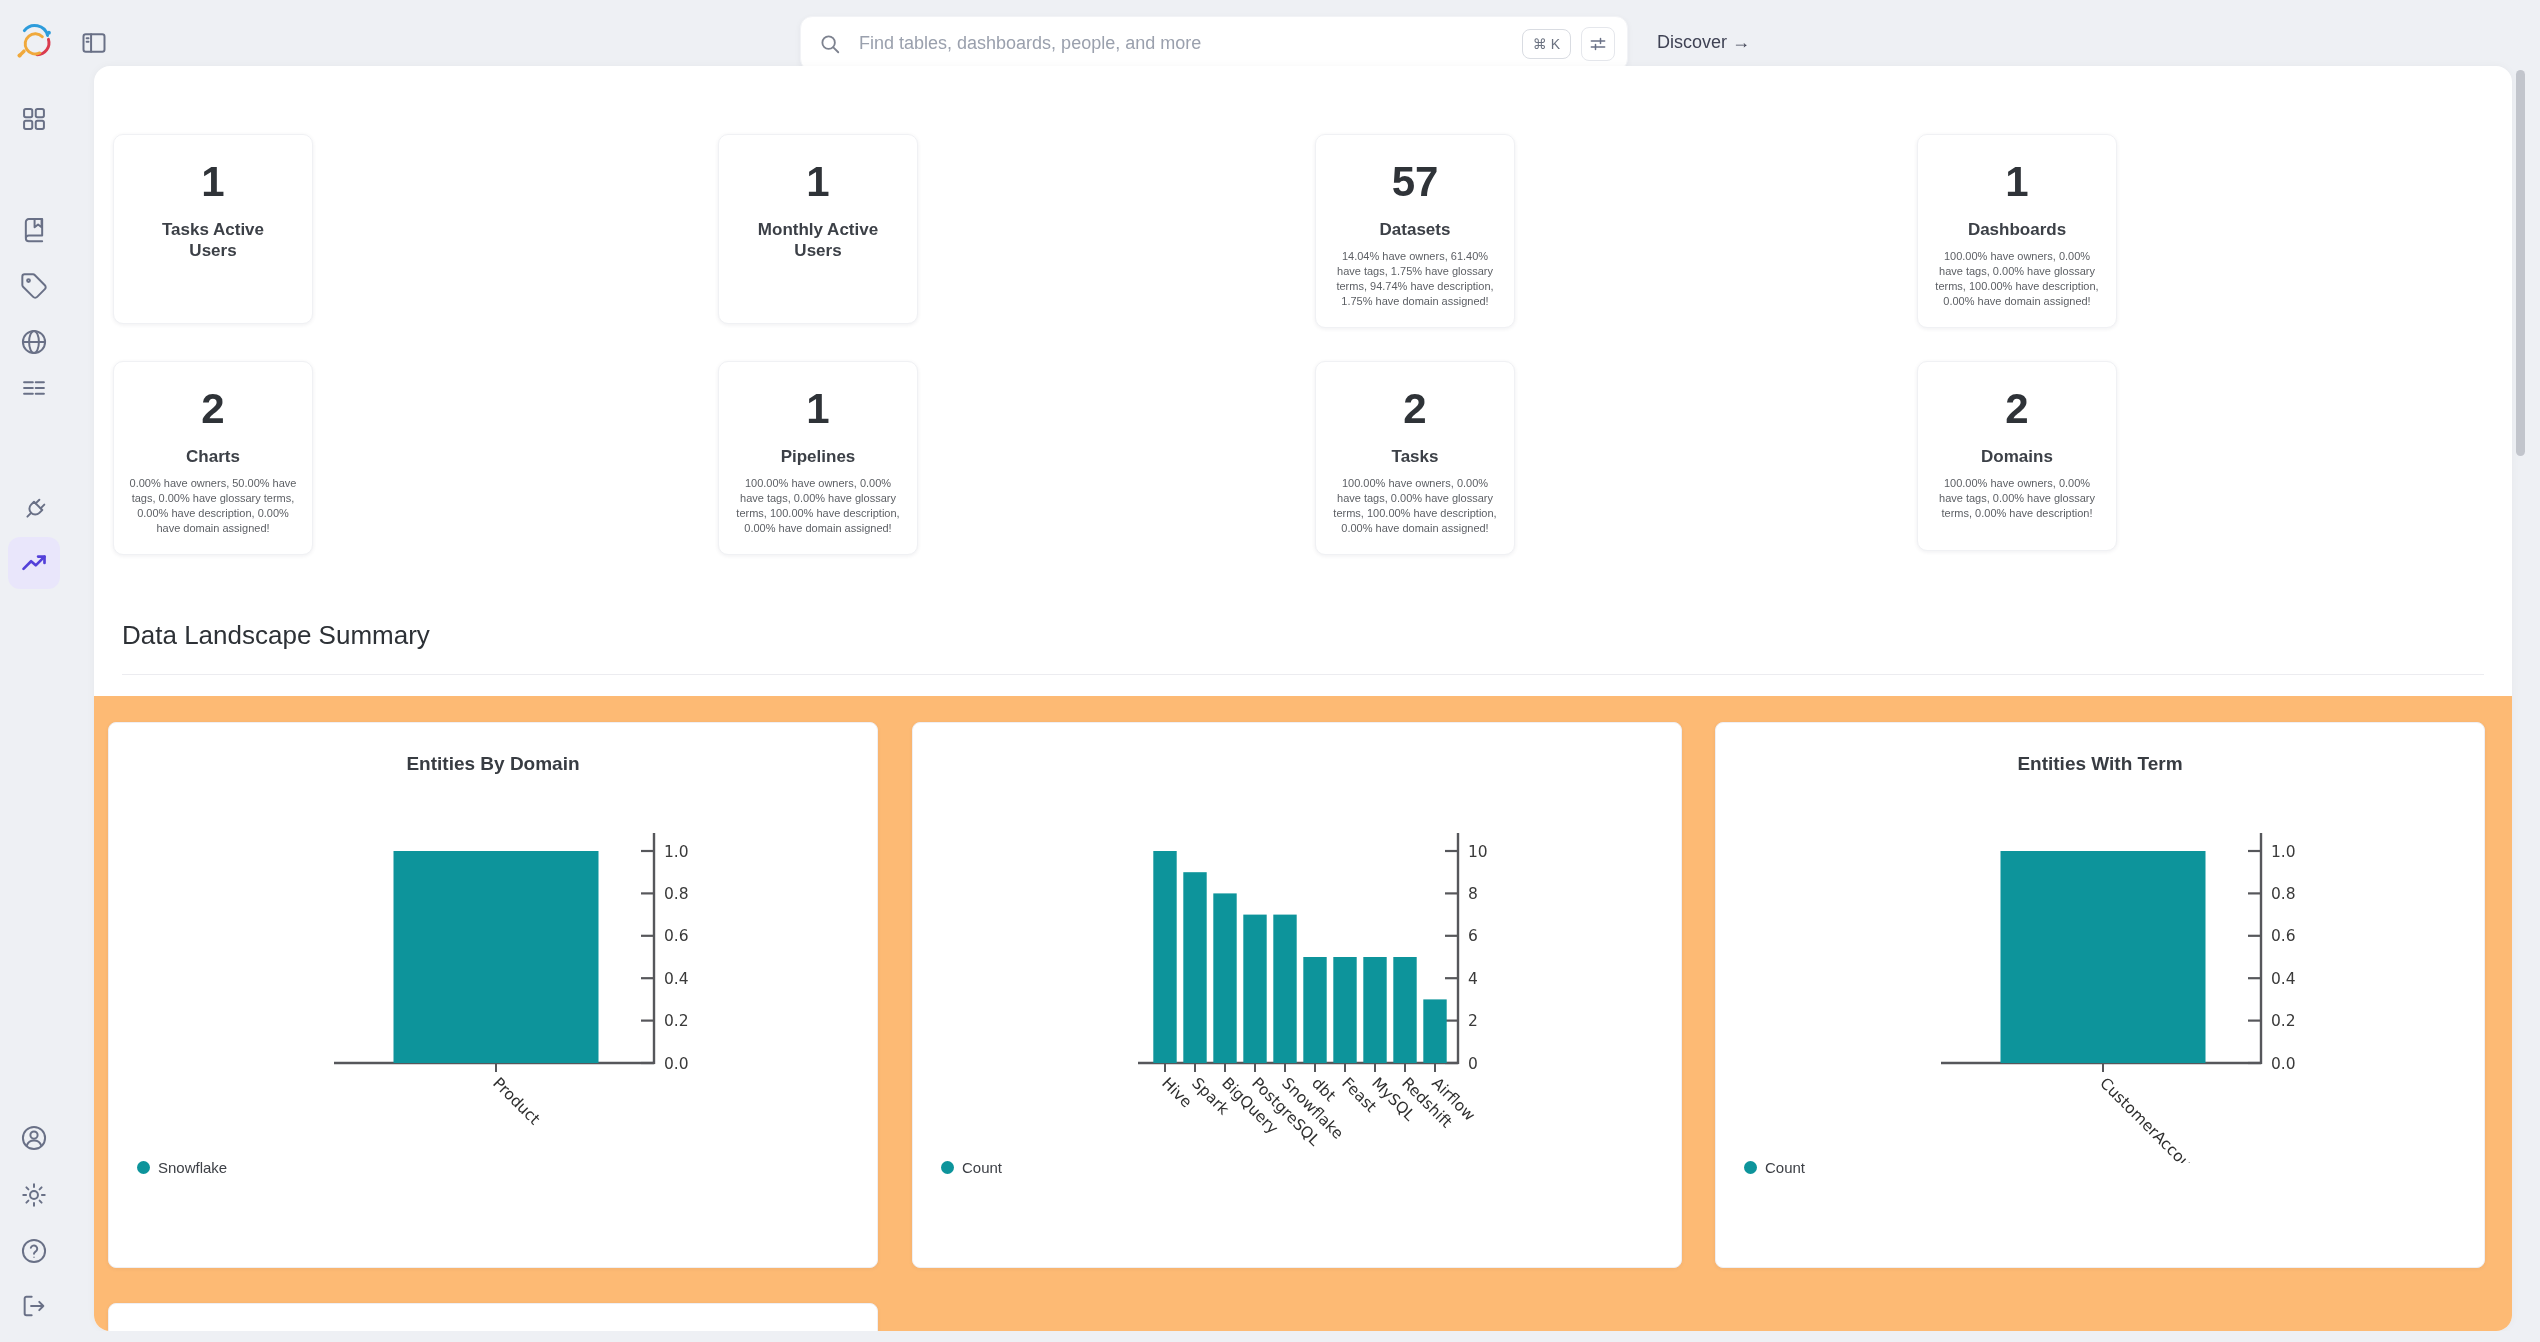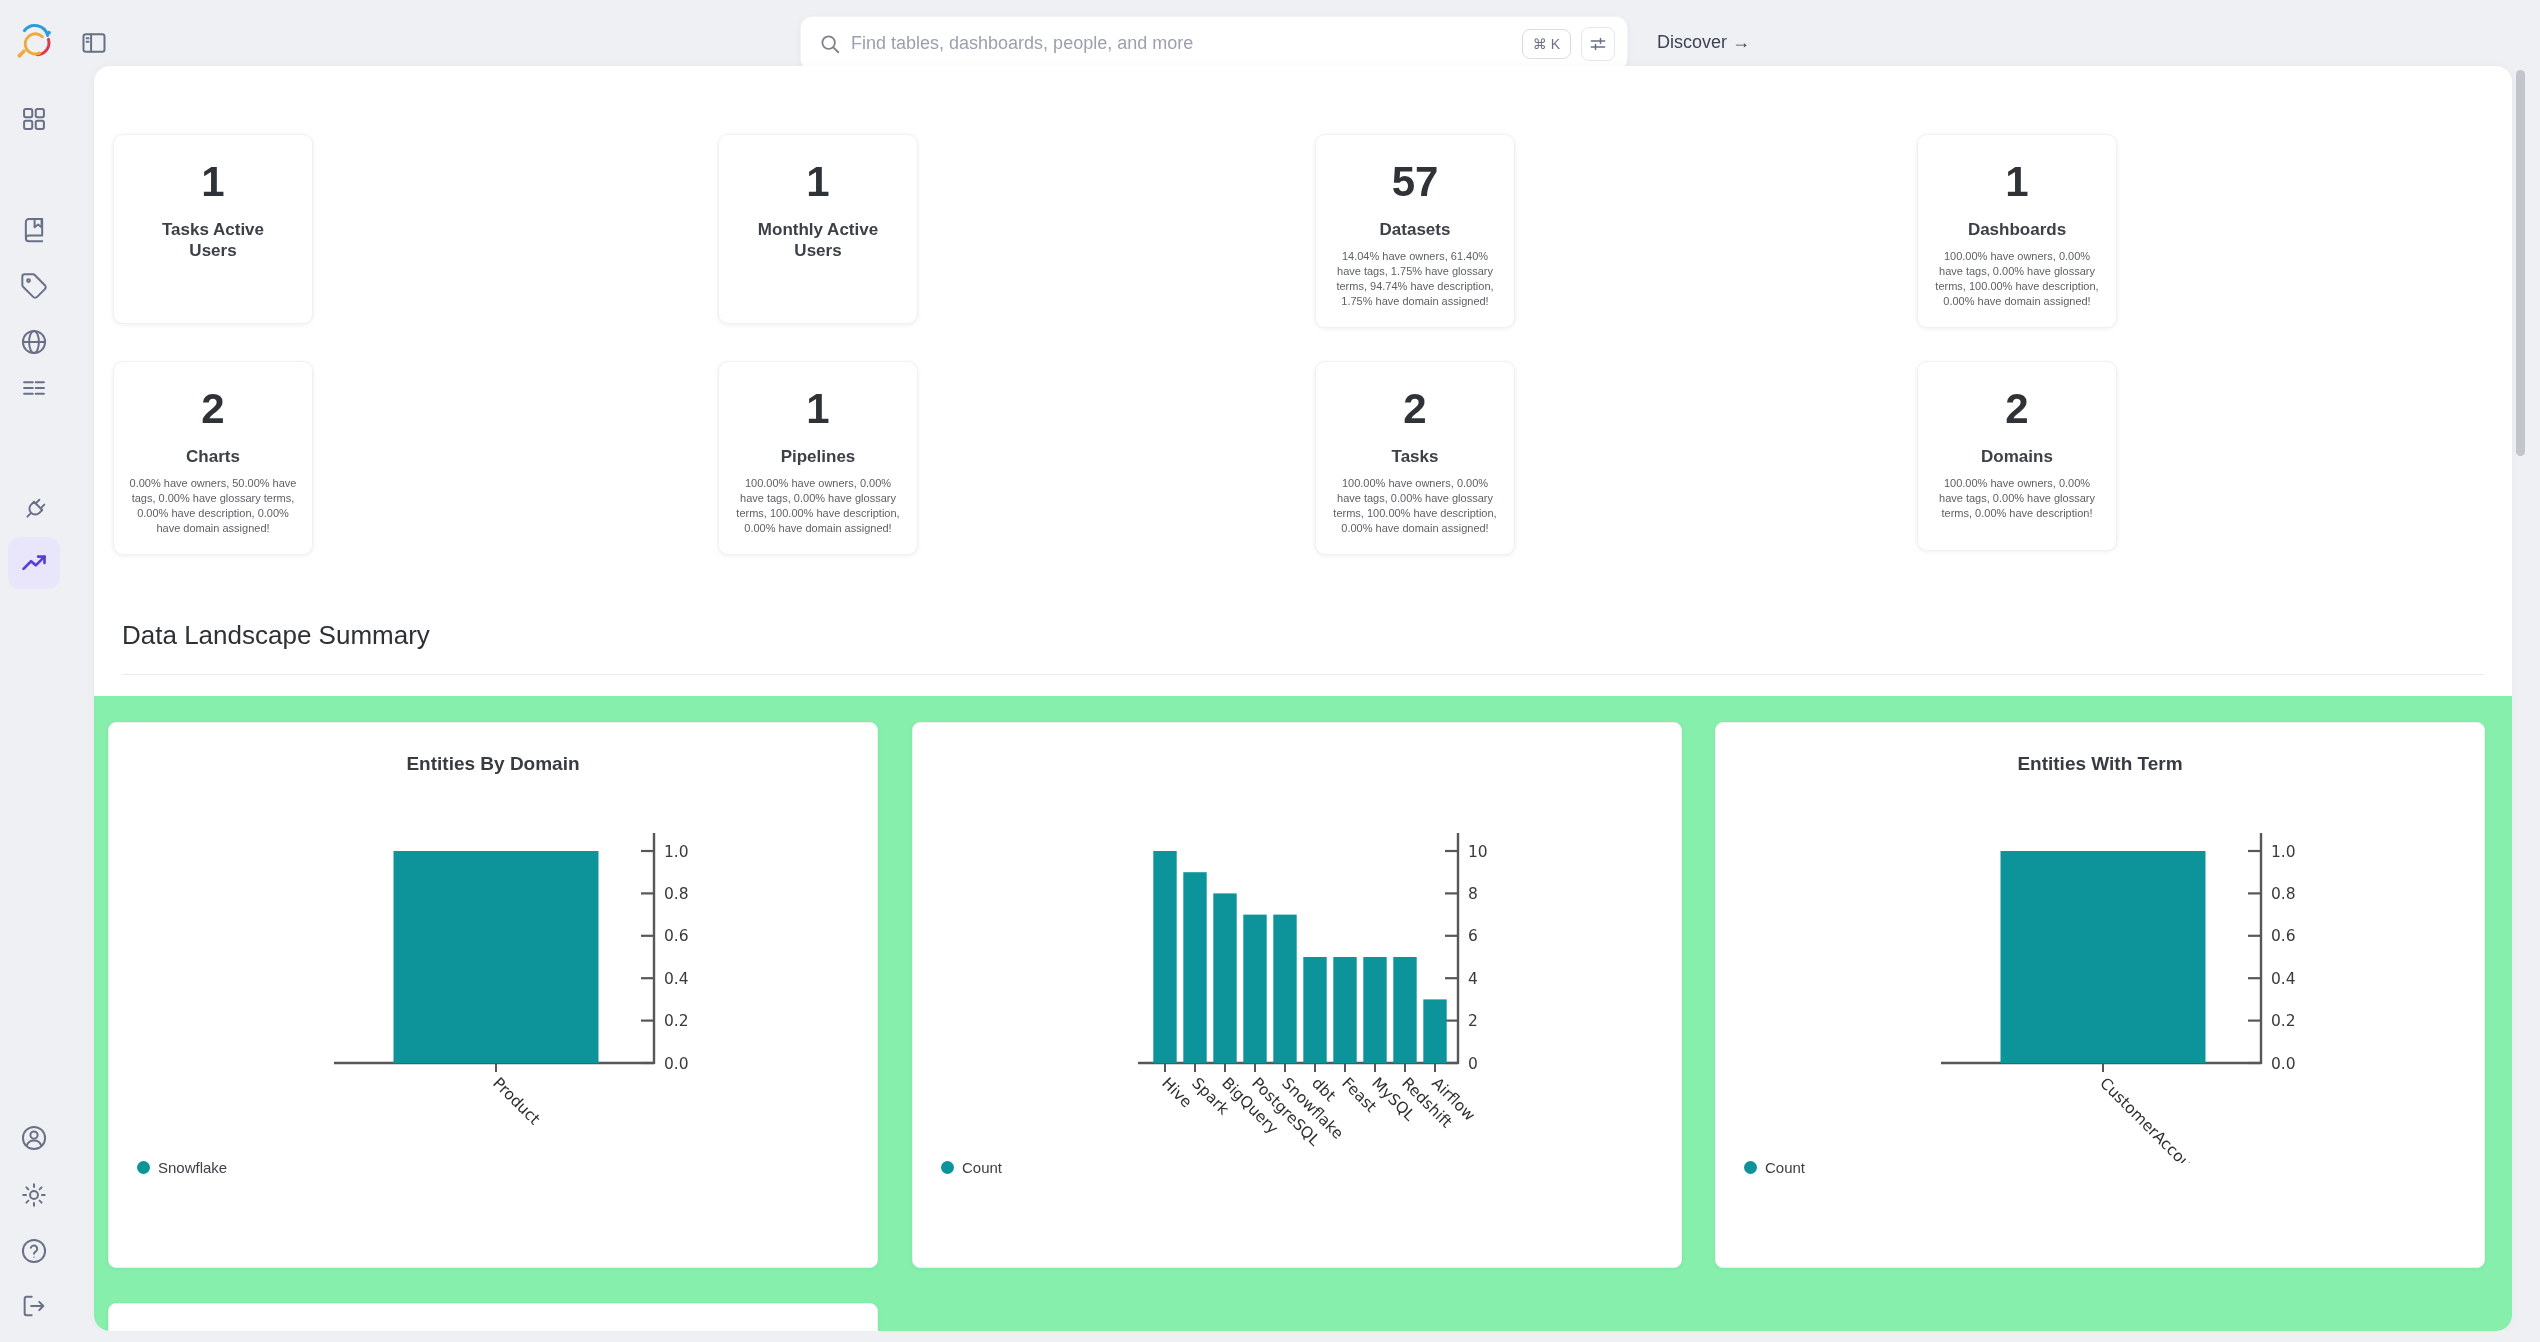--- a/index.html
+++ b/index.html
@@ -31,21 +31,21 @@
   .search-pill {
     position: absolute; left: 800px; top: 16px; width: 828px; height: 55px;
     background: #ffffff; border-radius: 12px; border: 1px solid #f2f3f6;
     box-shadow: 0 2px 6px rgba(25,30,56,0.05);
     display: flex; align-items: center; padding: 0 12px 0 18px;
   }
   .search-pill svg.mag { width: 22px; height: 22px; stroke: #7d828f; fill: none; stroke-width: 2; stroke-linecap: round; }
   .search-input {
     flex: 1; border: none; outline: none; background: transparent;
     font-family: "Liberation Sans", sans-serif; font-size: 18px; color: #3c4049;
-    margin-left: 10px;
+    margin-left: 18px;
   }
   .search-input::placeholder { color: #9aa0ad; }
   .kbd-hint {
     border: 1px solid #d9dce2; border-radius: 8px; color: #6b7280;
     font-size: 14px; padding: 6px 10px; margin-right: 10px; white-space: nowrap;
   }
   .filter-btn {
     width: 34px; height: 34px; border: 1px solid #e5e7ec; border-radius: 8px;
     display: flex; align-items: center; justify-content: center; cursor: pointer; background:#fff;
   }
@@ -66,21 +66,21 @@
     background: #fff; border: 1px solid #f0f1f4; border-radius: 10px;
     box-shadow: 0 1px 4px rgba(30,34,60,0.07);
     text-align: center; padding: 26px 14px 18px 14px;
   }
   .stat-value { font-size: 42px; font-weight: 700; color: #2f3338; line-height: 1; }
   .stat-label { font-size: 17px; font-weight: 600; color: #3c4047; margin: 16px auto 0 auto; max-width: 140px; line-height: 1.25; }
   .stat-detail { font-size: 11px; color: #5c5f64; line-height: 1.35; margin: 9px auto 0 auto; max-width: 172px; }
   
   .section-title { position: absolute; left: 28px; top: 554px; font-size: 26px; font-weight: 400; color: #2d3136; }
   .divider { position: absolute; left: 28px; top: 608px; width: 2362px; height: 1px; background: #ececf0; }
-  .charts-band { position: absolute; left: 0; top: 630px; width: 100%; height: 635px; background: #86efac; }
+  .charts-band { position: absolute; left: 0; top: 630px; width: 100%; height: 635px; background: #fdba74; }
   
   .chart-card {
     position: absolute; top: 26px; width: 770px; height: 546px;
     background: #fff; border: 1px solid #efeff3; border-radius: 8px;
     box-shadow: 0 1px 4px rgba(30,34,60,0.05);
   }
   .chart-title { position: absolute; top: 30px; left: 0; width: 100%; text-align: center; font-size: 19px; font-weight: 700; color: #383c42; }
   .chart-plot { position: absolute; left: 95px; top: 70px; width: 580px; height: 370px; }
   .chart-legend { position: absolute; left: 28px; top: 436px; display: flex; align-items: center; gap: 22px; }
   .legend-item { display: flex; align-items: center; gap: 8px; }

